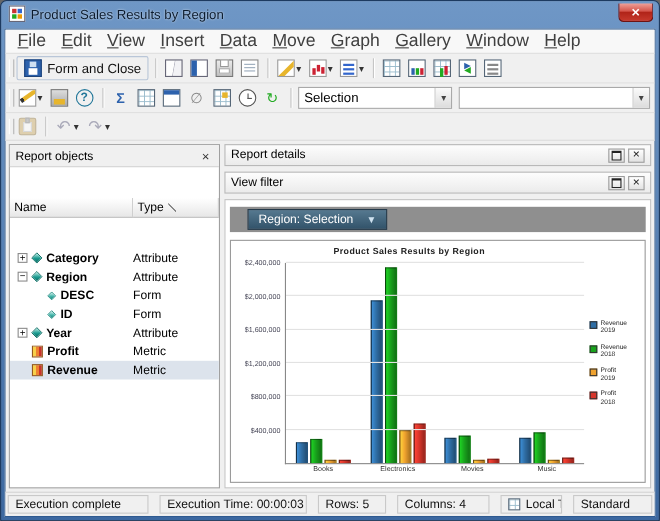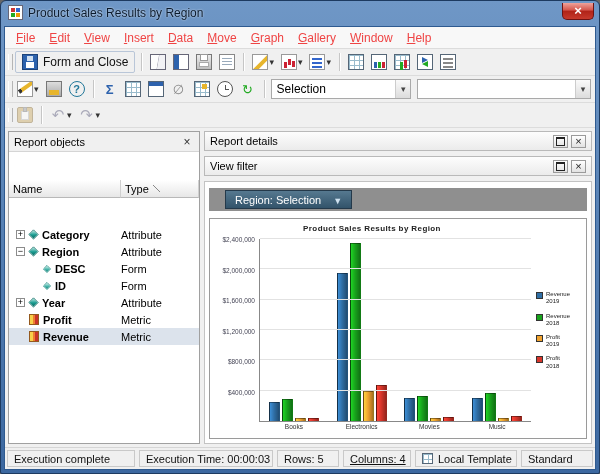--- a/index.html
+++ b/index.html
@@ -16,21 +16,21 @@
     background:#c33; box-shadow:5px 0 0 #36c, 0 5px 0 #2a2, 5px 5px 0 #e90; }
   .title-text { font-size:12px; color:#0b1b2e; line-height:20px; text-shadow:0 0 2px rgba(255,255,255,.8); }
   .win-close { margin-left:auto; width:32px; height:17px; border:1px solid #6d1313; border-top:none;
     border-radius:0 0 5px 5px; background:linear-gradient(#f0a29a,#d4544a 45%,#b02318 50%,#c6392c);
     color:#fff; display:flex; align-items:center; justify-content:center; }
   .win-close::after { content:"×"; font-size:13px; font-weight:bold; line-height:1; margin-top:-2px; }
 
   .client { flex:1; min-height:0; background:#f0f0f0; border:1px solid #2e5a90; display:flex; flex-direction:column; }
 
   .menubar { height:22px; background:#f8f8f8; border-bottom:1px solid #dcdcdc; display:flex; align-items:center; padding:0 4px; flex:none; }
-  .menu-item { display:inline-block; font-size:12px; color:#ef4444; padding:3px 7px; }
+  .menu-item { display:inline-block; font-size:16px; color:#404040; padding:3px 7px; }
   .menu-item::first-letter { text-decoration:underline; }
 
   .toolbar { background:#f0f0f0; border-bottom:1px solid #dcdcdc; display:flex; align-items:center; gap:3px; padding:2px 4px 2px 10px; flex:none; position:relative; }
   .toolbar::before { content:""; position:absolute; left:3px; top:5px; bottom:5px; width:3px;
     border-left:1px solid #fff; border-right:1px solid #b5b5b5; }
   .tb1 { height:27px; } .tb2 { height:27px; } .tb3 { height:25px; }
   .sep { width:1px; height:18px; background:#c6c6c6; box-shadow:1px 0 0 #fff; margin:0 3px; flex:none; }
   .tb-btn { display:flex; align-items:center; gap:5px; padding:2px 6px; background:transparent; border:1px solid #b9c6d8;
     border-radius:2px; font:12px "Liberation Sans",sans-serif; color:#111; }
   .tb-ic, .dd { display:flex; align-items:center; gap:1px; padding:1px 2px; }
@@ -146,21 +146,21 @@
   .gridline { position:absolute; left:0; right:0; border-top:1px solid #e2e2e2; }
   .groups { position:absolute; left:0; right:0; top:0; bottom:0; display:flex; }
   .group { flex:1; display:flex; align-items:flex-end; justify-content:center; gap:2px; padding:0 4px; }
   .cbar { width:11px; border:1px solid rgba(0,0,0,.40); border-bottom:none; }
   .x-labels { position:absolute; top:100%; left:0; right:0; display:flex; }
   .x-label { flex:1; text-align:center; font-size:6.5px; color:#333; padding-top:2px; }
   .legend { width:52px; flex:none; display:flex; flex-direction:column; justify-content:center; gap:7px; padding-left:5px; margin-bottom:14px; }
   .lg-item { display:flex; gap:3px; align-items:flex-start; font-size:6px; line-height:1.2; color:#222; }
   .lg-sw { width:7px; height:7px; border:1px solid #333; flex:none; margin-top:1px; }
 
-  .statusbar { height:22px; flex:none; background:#f0f0f0; border-top:1px solid #d5d5d5; display:flex; gap:4px; padding:2px; }
+  .statusbar { height:22px; flex:none; background:#f0f0f0; border-top:1px solid #d5d5d5; display:flex; gap:10px; padding:2px; }
   .sseg { border:1px solid #c9c9c9; background:#f0f0f0; font-size:11px; color:#111; display:flex; align-items:center; gap:5px; padding:0 6px; white-space:nowrap; overflow:hidden; }
   .ic-local-template { width:11px; height:11px; }
 </style>
 </head>
 <body>
 
 <div class="window" data-name="app-window">
   <div class="titlebar" data-name="title-bar">
     <span class="app-icon" data-name="app-icon"></span>
     <span class="title-text" data-name="window-title">Product Sales Results by Region</span>
@@ -463,21 +463,21 @@
     <div class="statusbar" data-name="status-bar">
         <div class="sseg" data-name="status-execution-complete" style="width: 128px;">
           <span data-name="status-label">Execution complete</span>
         </div>
         <div class="sseg" data-name="status-execution-time-00-00-03" style="width: 134px;">
           <span data-name="status-label">Execution Time: 00:00:03</span>
         </div>
         <div class="sseg" data-name="status-rows-5" style="width: 62px;">
           <span data-name="status-label">Rows: 5</span>
         </div>
-        <div class="sseg" data-name="status-columns-4" style="width: 68px; text-decoration: underline;">
+        <div class="sseg" data-name="status-columns-4" style="width: 84px;">
           <span data-name="status-label">Columns: 4</span>
         </div>
         <div class="sseg" data-name="status-local-template" style="flex: 1 1 0%;">
           <span class="ic ic-local-template" data-name="local-template-icon"></span>
           <span data-name="status-label">Local Template</span>
         </div>
         <div class="sseg" data-name="status-standard" style="width: 72px; align-items: center;">
           <span data-name="status-label">Standard</span>
         </div>
       </div>

